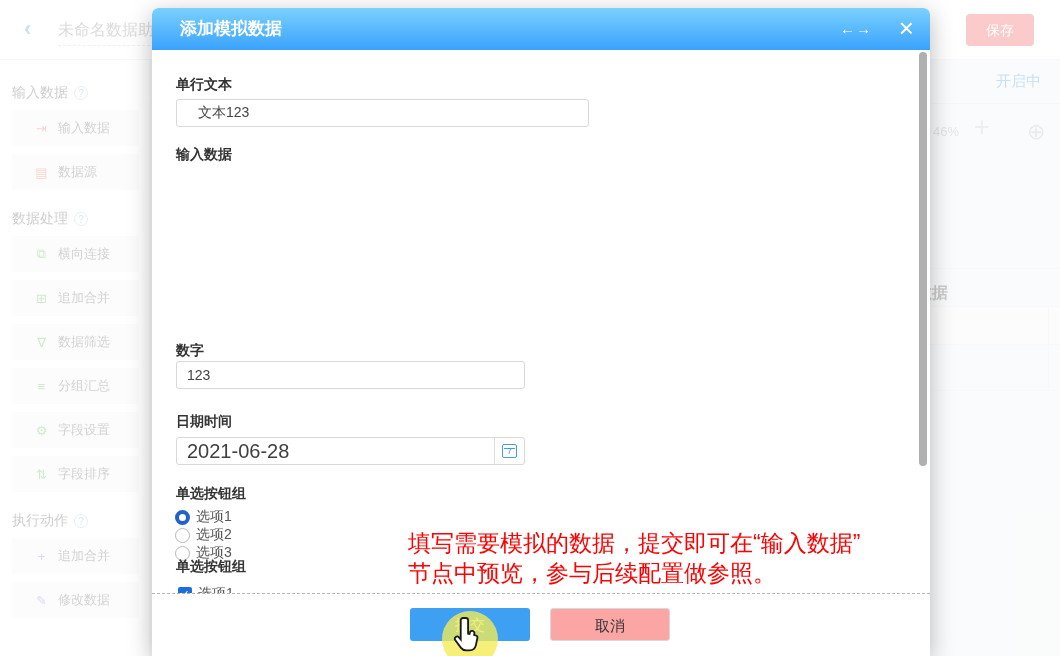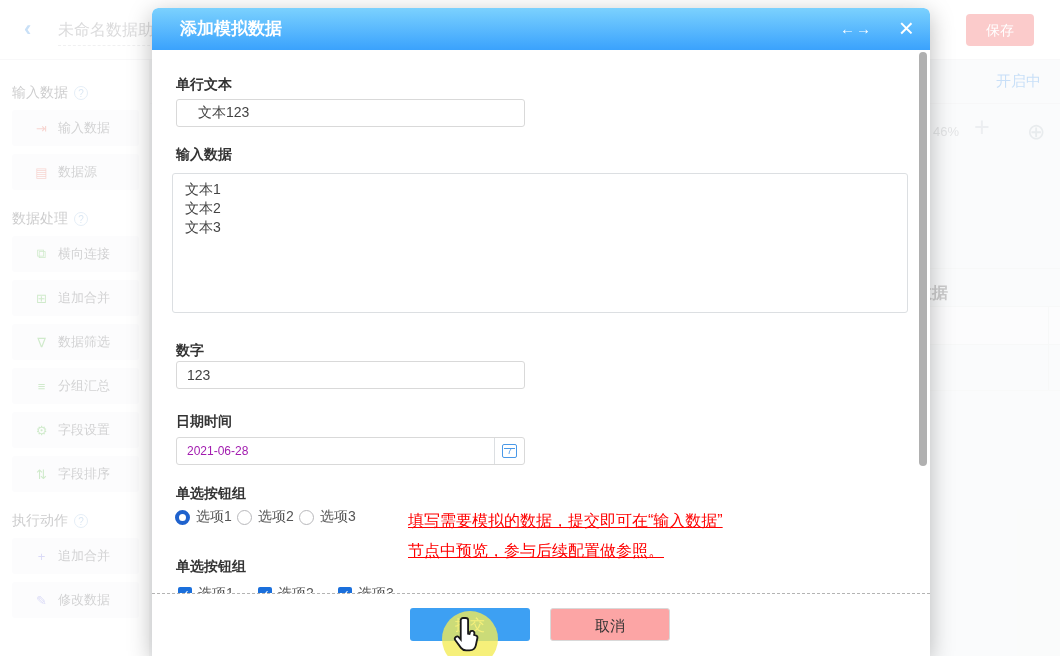--- a/index.html
+++ b/index.html
@@ -39,32 +39,32 @@
   .modal { position:absolute; left:152px; top:8px; width:778px; height:648px; background:#fff; border-radius:6px 6px 0 0; box-shadow:0 6px 24px rgba(0,0,0,.28); overflow:hidden; }
   .m-head { position:absolute; left:0; top:0; width:778px; height:42px; background:linear-gradient(180deg,#7bd1fe 0%,#3aa2fd 100%); border-radius:6px 6px 0 0; }
   .m-title { position:absolute; left:28px; top:0; line-height:42px; font-size:17px; font-weight:bold; color:#fff;text-align:right; }
   .m-resize { position:absolute; right:58px; top:0; line-height:42px; color:#fff; font-size:15px; font-weight:bold; letter-spacing:1px; }
   .m-close { position:absolute; right:16px; top:0; line-height:40px; color:#fff; font-size:26px; font-weight:300; }
   .m-body { position:absolute; left:0; top:42px; width:778px; height:543px; overflow:hidden; background:#fff; }
   .lbl { position:absolute; font-size:14px; font-weight:bold; color:#333; }
   .inp { position:absolute; height:28px; border:1px solid #d9d9d9; border-radius:3px; padding:0 10px; font-size:14px; color:#444; background:#fff; font-family:inherit; }
   .ta { position:absolute; border:1px solid #dcdfe2; border-radius:3px; padding:6px 12px; font-size:14px; line-height:19px; color:#444; background:#fff; resize:none; font-family:inherit; }
   .date-wrap { position:absolute; left:24px; top:387px; width:349px; height:28px; border:1px solid #d9d9d9; border-radius:3px; display:flex; background:#fff; }
-  .date-val { flex:1; border:none; padding:0 10px; font-size:12px; color:#a21caf; background:transparent; font-family:inherit; }
+  .date-val { flex:1; border:none; padding:0 10px; font-size:20px; color:#404040; background:transparent; font-family:inherit; }
   .cal-btn { width:30px; border-left:1px solid #dcdfe2; display:flex; align-items:center; justify-content:center; }
   .cal-ic { width:15px; height:14px; border:1px solid #4a99e8; border-radius:2px; position:relative; font-size:9px; color:#4a99e8; text-align:center; line-height:13px; }
   .cal-ic::before { content:""; position:absolute; left:1px; right:1px; top:3px; height:1px; background:#4a99e8; }
-  .opt-row { position:absolute; display:flex; }
+  .opt-row { position:absolute; display:flex;flex-direction:column; }
   .radio-opt { display:flex; align-items:center; gap:6px; width:62px; }
   .radio { width:15px; height:15px; border-radius:50%; border:1px solid #b8b8bb; background:#fff; }
   .radio.checked { border:4.5px solid #1f62cd; }
   .opt-tx { font-size:14px; color:#555; }
   .cb-opt { display:flex; align-items:center; gap:6px; width:80px; }
   .cbox { width:14px; height:14px; border-radius:2px; background:#1a6fdc; color:#fff; font-size:11px; line-height:14px; text-align:center; }
-  .annotation { position:absolute; left:256px; top:456px; width:500px; font-size:16px; line-height:30px; color:#fe0000;text-decoration:underline; }
+  .annotation { position:absolute; left:256px; top:478px; width:500px; font-size:23px; line-height:30px; color:#fe0000; }
   .dash-sep { position:absolute; left:0; top:585px; width:778px; border-top:1px dashed #b4b4b4; }
   .m-footer-btn { position:absolute; width:120px; height:33px; border-radius:3px; font-size:15px; text-align:center; line-height:33px; }
   .submit { left:258px; top:600px; background:#3da0f3; color:#fff; border:none; }
   .cancel { left:398px; top:600px; background:#fca5a5; color:#333; border:1px solid #d9d9d9; }
   .m-scrollbar { position:absolute; left:767px; top:44px; width:8px; height:414px; background:#b0b0b0; border-radius:4px; }
   .click-halo { position:absolute; left:290px; top:603px; width:56px; height:56px; border-radius:50%; background:#f4ec55; opacity:.78; }
   .hand { position:absolute; left:301px; top:608px; width:32px; height:42px; }
 </style>
 </head>
 <body>
@@ -160,26 +160,23 @@
 
   <div class="modal">
     <div class="m-head">
       <span class="m-title">添加模拟数据</span>
       <span class="m-resize">←→</span>
       <span class="m-close">×</span>
     </div>
 
     <div class="m-body">
       <span class="lbl" style="left:24px; top:26px;">单行文本</span>
-      <input class="inp" style="left: 24px; top: 49px; width: 349px; padding-left: 21px;" value="文本123">
+      <input class="inp" style="left: 24px; top: 49px; width: 413px; padding-left: 21px;" value="文本123">
 
       <span class="lbl" style="left:24px; top:96px;">输入数据</span>
-      <textarea class="ta" style="left: 20px; top: 123px; width: 736px; height: 140px;">文本1
-文本2
-文本3</textarea>
 
       <span class="lbl" style="left:24px; top:292px;text-align:right;">数字</span>
       <input class="inp" style="left: 24px; top: 311px; width: 349px;" value="123">
 
       <span class="lbl" style="left:24px; top:363px;">日期时间</span>
       <div class="date-wrap">
         <input class="date-val" value="2021-06-28" style="">
         <span class="cal-btn">
           <span class="cal-ic">7</span>
         </span>

